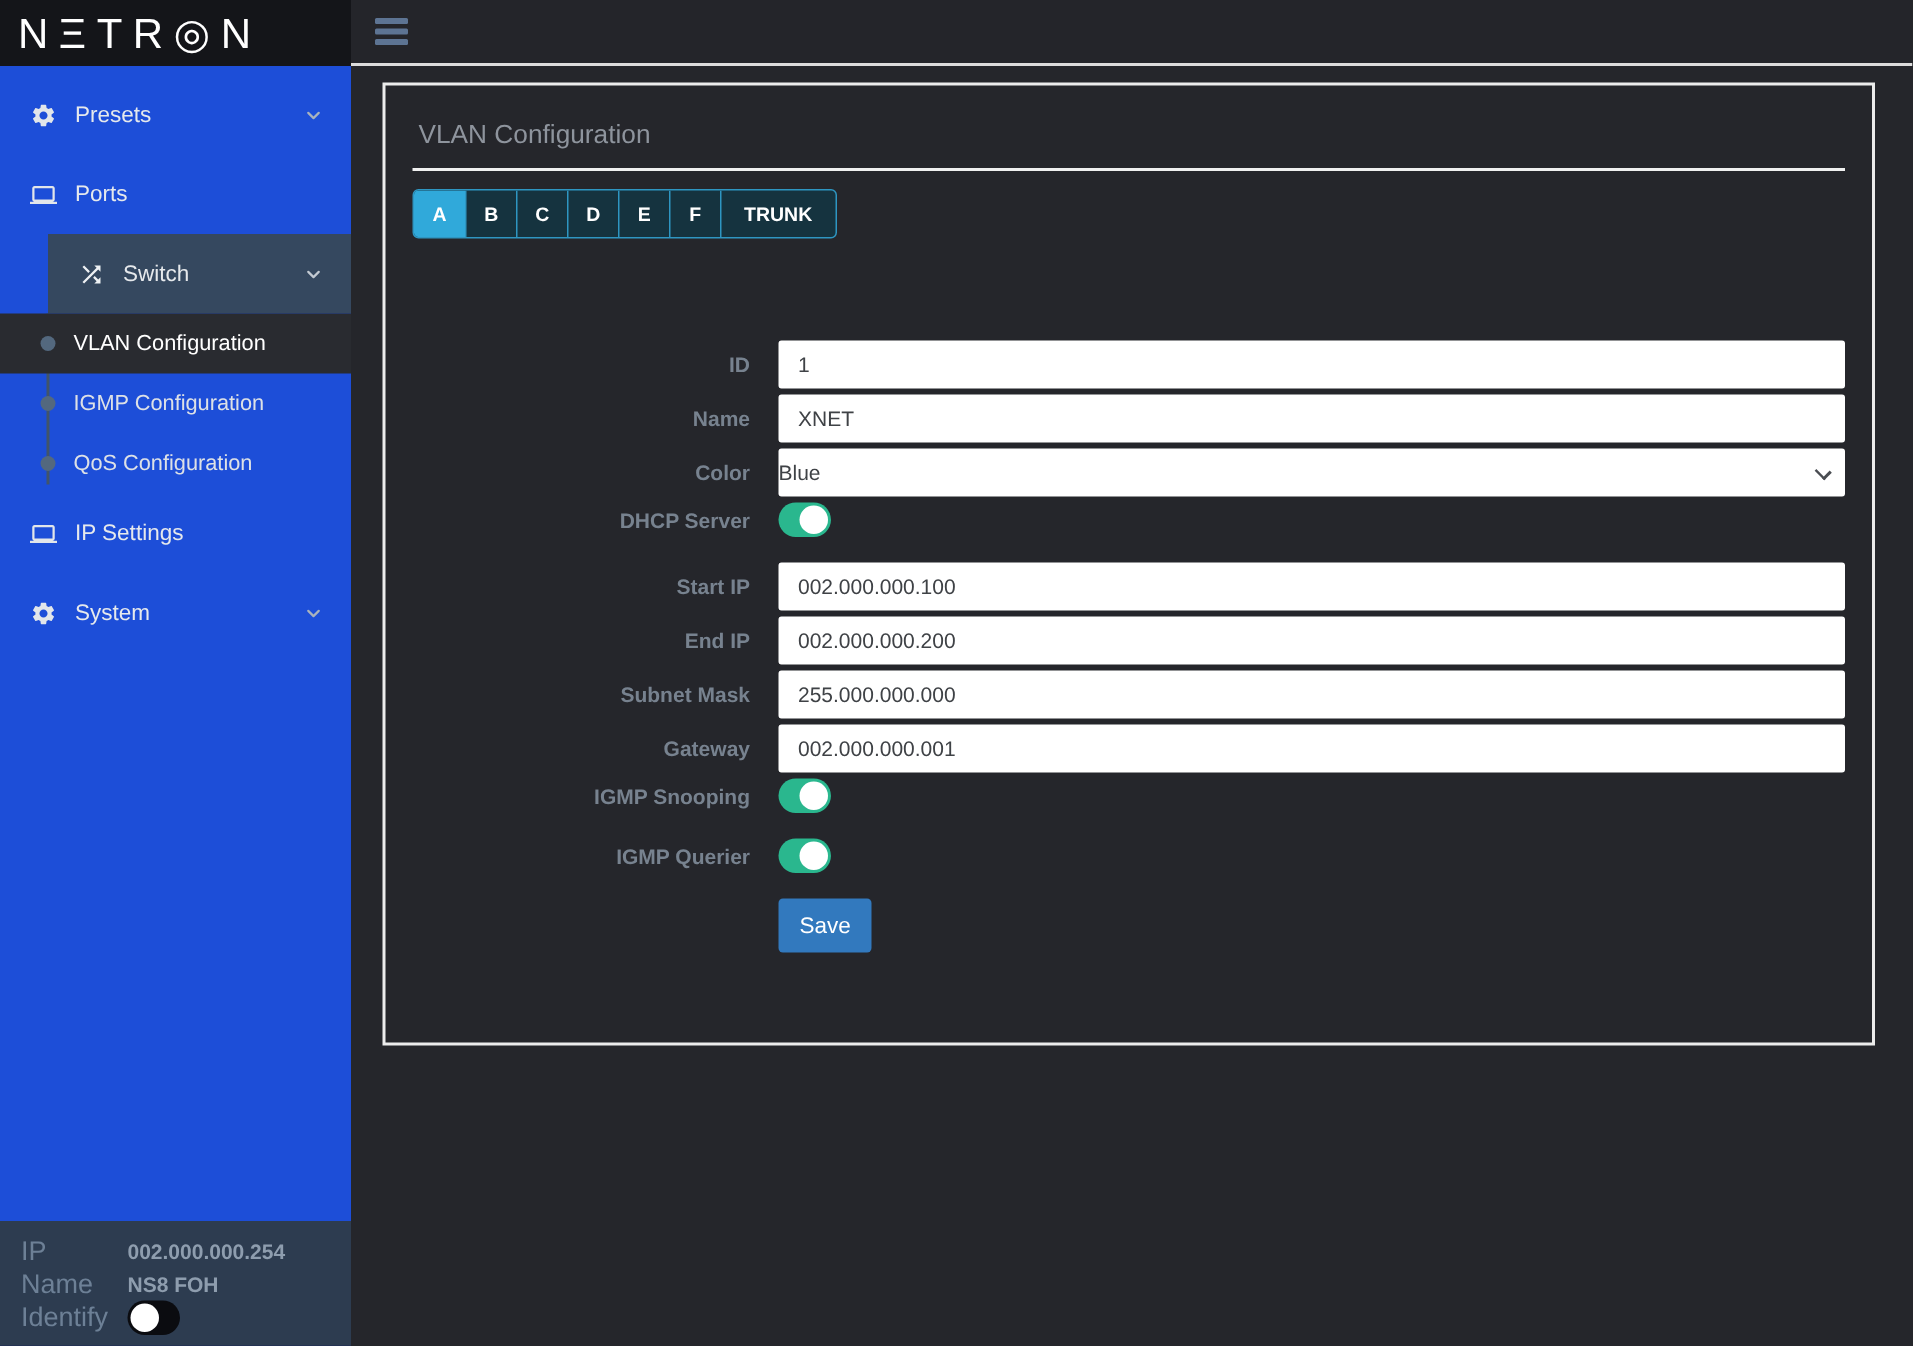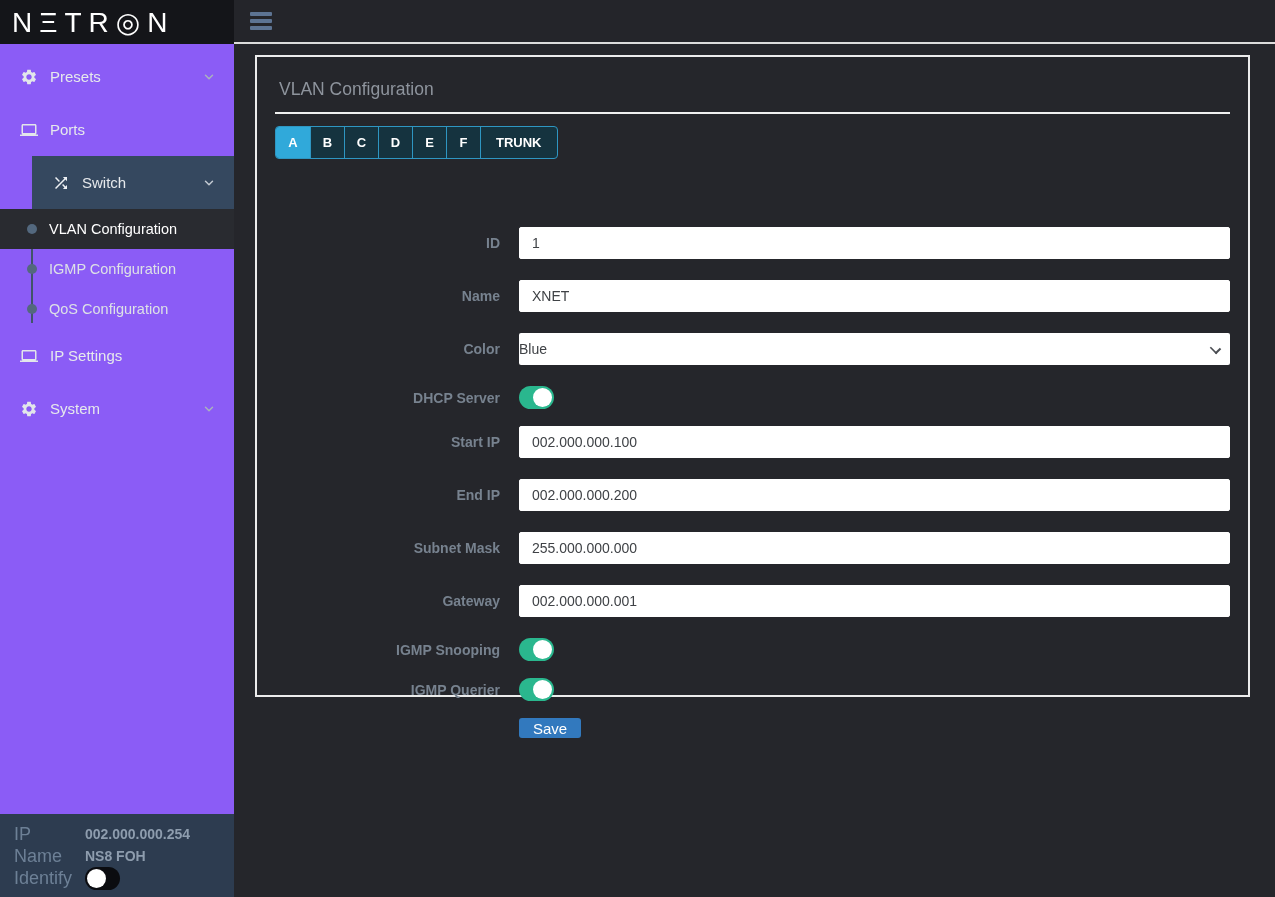--- a/index.html
+++ b/index.html
@@ -2,21 +2,21 @@
 <html><head>
 <meta charset="utf-8">
 <style>
   * { margin:0; padding:0; box-sizing:border-box; }
   html,body { width:1275px; height:897px; overflow:hidden;
     font-family:"Liberation Sans", sans-serif; background:#25262b; }
 
   .app { display:flex; width:1275px; height:897px; }
 
   
-  .sidebar { width:234px; flex:0 0 234px; background:#8b5cf6; display:flex; flex-direction:column; }
+  .sidebar { width:234px; flex:0 0 234px; background:#1d4ed8; display:flex; flex-direction:column; }
   .logo-strip { height:44px; background:#141519; display:flex; align-items:center; padding-left:12px; }
   .logo-text { color:#ffffff; font-size:28px; font-weight:400; letter-spacing:7px; white-space:nowrap; }
 
   .nav { padding-top:6px; }
   .nav-item { height:53px; display:flex; align-items:center; padding:0 18px 0 20px; cursor:pointer; }
   .nav-item .nav-icon { width:18px; height:18px; flex:0 0 18px; margin-right:12px; display:flex; align-items:center; }
   .nav-item .nav-label { color:#e6e9ec; font-size:15px; font-weight:500; flex:1; }
   .nav-item .chev { width:14px; height:14px; }
   .nav-item.active { background:#35485f;margin-left:32px; }
 
@@ -58,36 +58,36 @@
 
   .tabs { display:inline-flex; border:1px solid #2e96c2; border-radius:4px; overflow:hidden;
     background:#15333f; margin-top:12px; margin-left:0; }
   .tab { min-width:34px; height:31px; display:flex; align-items:center; justify-content:center;
     color:#ffffff; font-size:13px; font-weight:600; border-left:1px solid #2e96c2; cursor:pointer; padding:0 8px; }
   .tab:first-child { border-left:none; }
   .tab.active { background:#30a9da; }
   .tab.wide { padding:0 15px; }
 
   .form { margin-top:68px; }
-  .frow { display:flex; align-items:center; margin-bottom:21px; }
+  .frow { display:flex; align-items:center; margin-bottom:4px; }
   .frow .flabel { width:225px; text-align:right; margin-right:19px;
     color:#77828f; font-size:14px; font-weight:700; }
   .frow .fcontrol { flex:1; }
   .frow.trow { margin-bottom:17px;justify-content:flex-end; }
 
   .text-input { width:100%; height:32px; background:#ffffff; border:1px solid #ffffff;
     border-radius:2px; padding:0 12px; color:#3f4246; font-size:14px;
     font-family:"Liberation Sans", sans-serif; outline:none; }
   .select { width:100%; height:32px; background:#ffffff; border-radius:2px; padding:0 0;
     color:#3f4246; font-size:14px; display:flex; align-items:center; cursor:pointer; position:relative; }
   .select .sel-chev { position:absolute; right:10px; top:11px; width:9px; height:9px;
     border-right:2px solid #4a4d52; border-bottom:2px solid #4a4d52; transform:rotate(45deg) scale(1,0.8); }
 
   .save-btn { background:#3279be; color:#ffffff; border:none; border-radius:3px;
-    height:20px; padding:0 14px; font-size:15px; font-family:"Liberation Sans", sans-serif; cursor:pointer; }
+    height:36px; padding:0 14px; font-size:15px; font-family:"Liberation Sans", sans-serif; cursor:pointer; }
 
   .icon-svg { display:block; }
 </style>
 </head>
 <body>
 
 <div class="app">
 
   <div class="sidebar">
     <div class="logo-strip">

